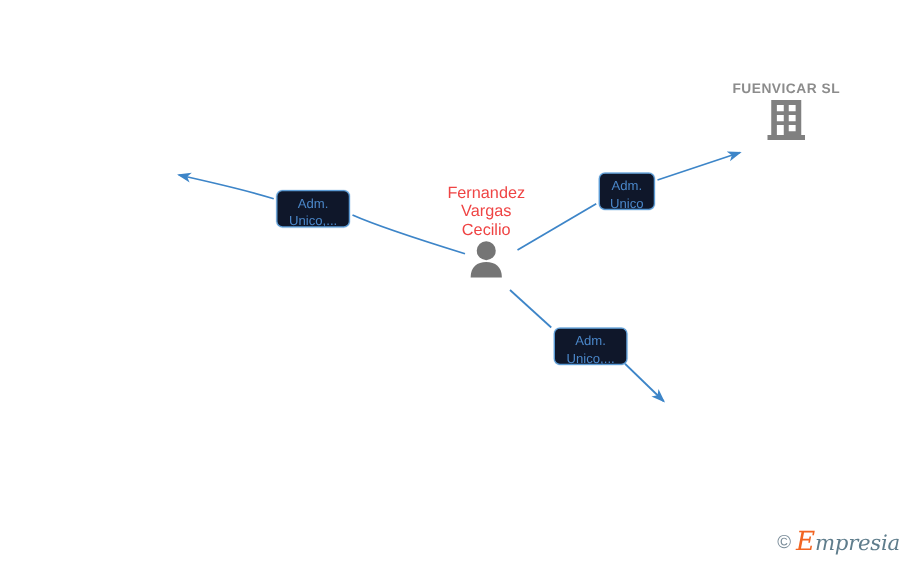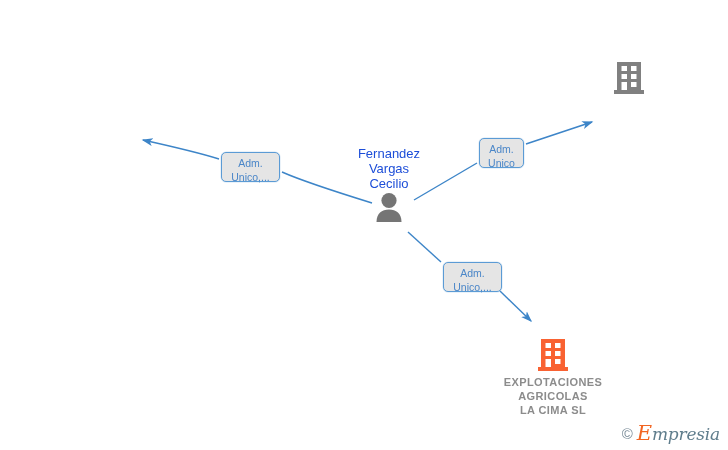--- a/index.html
+++ b/index.html
@@ -39,36 +39,36 @@
     letter-spacing: 0.4px;
     color: #8c8c8c;
     line-height: 14px;
     white-space: pre-line;
   }
   .node-label.person {
     font-weight: normal;
     font-size: 13px;
     line-height: 15px;
     letter-spacing: 0;
-    color: #1d4ed8;
+    color: #ef4444;
   }
   .node-icon {
     display: block;
     margin: 0 auto;
   }
   .node.below .node-icon { margin-top: 5px; }
   .node.above .node-label { margin-top: 4px; }
 
   
   .edge-label {
     position: absolute;
     box-sizing: border-box;
     border: 1px solid #5b9bd5;
     border-radius: 5px;
-    background: #e5e5e5;
+    background: #0f172a;
     color: #4a86c8;
     font-size: 10.5px;
     line-height: 14px;
     text-align: center;
     padding: 3px 5px 4px 5px;
     white-space: pre-line;
     box-shadow: 0 0 0 0.5px rgba(91,155,213,0.25);
   }
 
   
@@ -117,20 +117,21 @@
 
     <path d="M 414 200 L 477 163" fill="none" stroke="#3d85c8" stroke-width="1.4"></path>
     <path d="M 526 144 L 592 122" fill="none" stroke="#3d85c8" stroke-width="1.4" marker-end="url(#arrowhead)"></path>
 
     <path d="M 408 232 L 441 262" fill="none" stroke="#3d85c8" stroke-width="1.4"></path>
     <path d="M 500 291 L 531 321" fill="none" stroke="#3d85c8" stroke-width="1.4" marker-end="url(#arrowhead)"></path>
   </svg>
 
 
   <div class="node above" style="left:629px; top:60px;">
+    <div class="node-label">FUENVICAR  SL</div>
     <svg class="node-icon" width="32" height="36" viewBox="0 0 32 36" xmlns="http://www.w3.org/2000/svg">
       <rect x="4" y="2" width="24" height="30" fill="#808080"></rect>
       <rect x="1" y="30" width="30" height="4" fill="#808080"></rect>
       <rect x="8.5" y="6" width="5.5" height="5" fill="#ffffff"></rect>
       <rect x="18" y="6" width="5.5" height="5" fill="#ffffff"></rect>
       <rect x="8.5" y="14" width="5.5" height="5" fill="#ffffff"></rect>
       <rect x="18" y="14" width="5.5" height="5" fill="#ffffff"></rect>
       <rect x="8.5" y="22" width="5.5" height="8" fill="#ffffff"></rect>
       <rect x="18" y="22" width="5.5" height="5" fill="#ffffff"></rect>
     </svg>
@@ -139,35 +140,20 @@
   <div class="node above" style="left:389px; top:142px;">
     <div class="node-label person">Fernandez
 Vargas
 Cecilio</div>
     <svg class="node-icon" width="34" height="32" viewBox="0 0 34 32" xmlns="http://www.w3.org/2000/svg">
       <circle cx="17" cy="9.5" r="7.6" fill="#757575"></circle>
       <path d="M4.5 31 C4.5 22.5 9.8 18.6 17 18.6 C24.2 18.6 29.5 22.5 29.5 31 Z" fill="#757575"></path>
     </svg>
   </div>
 
-  <div class="node below" style="left:553px; top:330px;">
-    <svg class="node-icon" width="32" height="40" viewBox="0 0 32 36" xmlns="http://www.w3.org/2000/svg">
-      <rect x="4" y="2" width="24" height="30" fill="#f96232"></rect>
-      <rect x="1" y="30" width="30" height="4" fill="#f96232"></rect>
-      <rect x="8.5" y="6" width="5.5" height="5" fill="#ffffff"></rect>
-      <rect x="18" y="6" width="5.5" height="5" fill="#ffffff"></rect>
-      <rect x="8.5" y="14" width="5.5" height="5" fill="#ffffff"></rect>
-      <rect x="18" y="14" width="5.5" height="5" fill="#ffffff"></rect>
-      <rect x="8.5" y="22" width="5.5" height="8" fill="#ffffff"></rect>
-      <rect x="18" y="22" width="5.5" height="5" fill="#ffffff"></rect>
-    </svg>
-    <div class="node-label">EXPLOTACIONES
-AGRICOLAS
-LA CIMA  SL</div>
-  </div>
 
   <div class="edge-label" style="left:221px; top:152px; width:59px; height:30px;">Adm.
 Unico,...</div>
 
   <div class="edge-label" style="left:479px; top:138px; width:45px; height:30px;">Adm.
 Unico</div>
 
   <div class="edge-label" style="left:443px; top:262px; width:59px; height:30px;">Adm.
 Unico,...</div>
 

